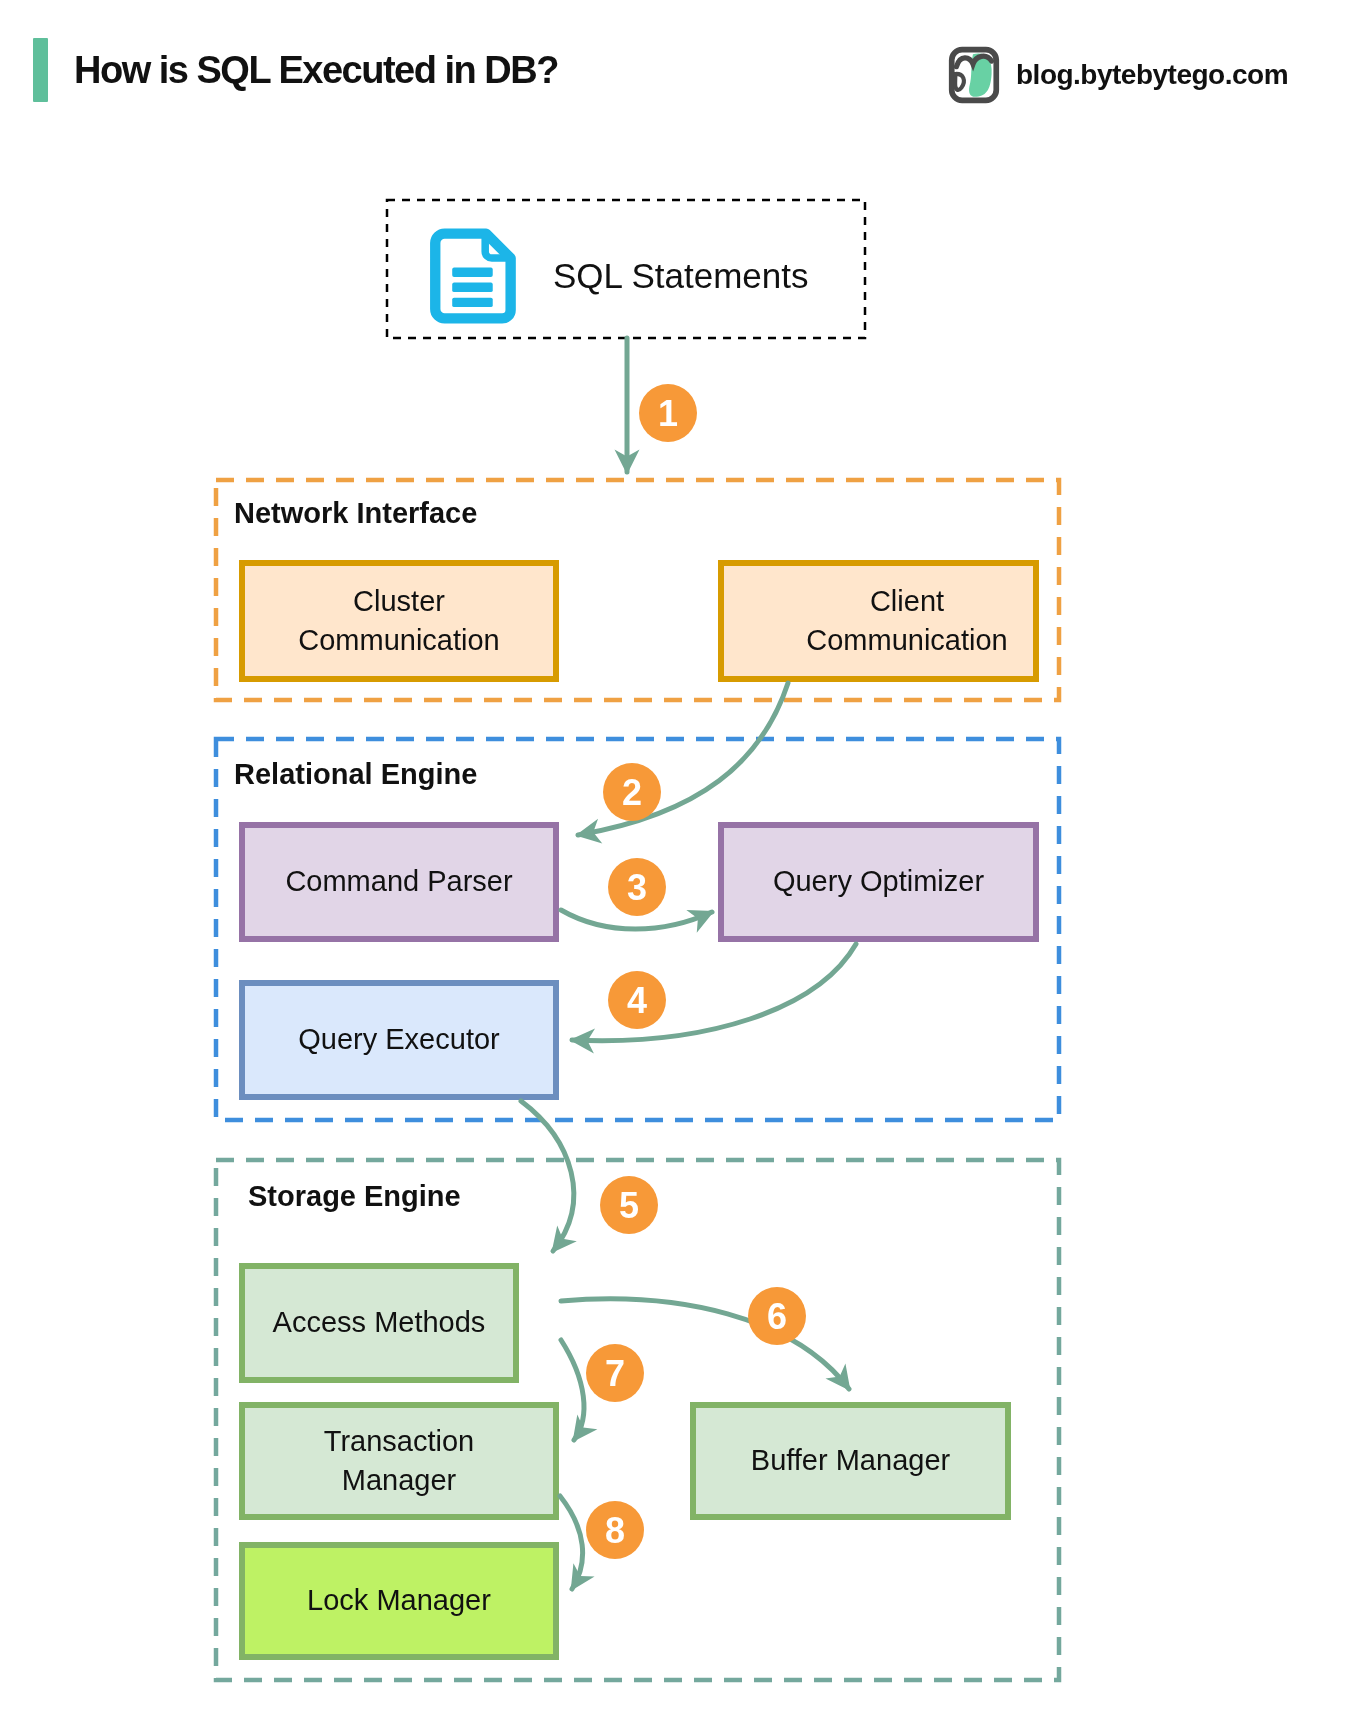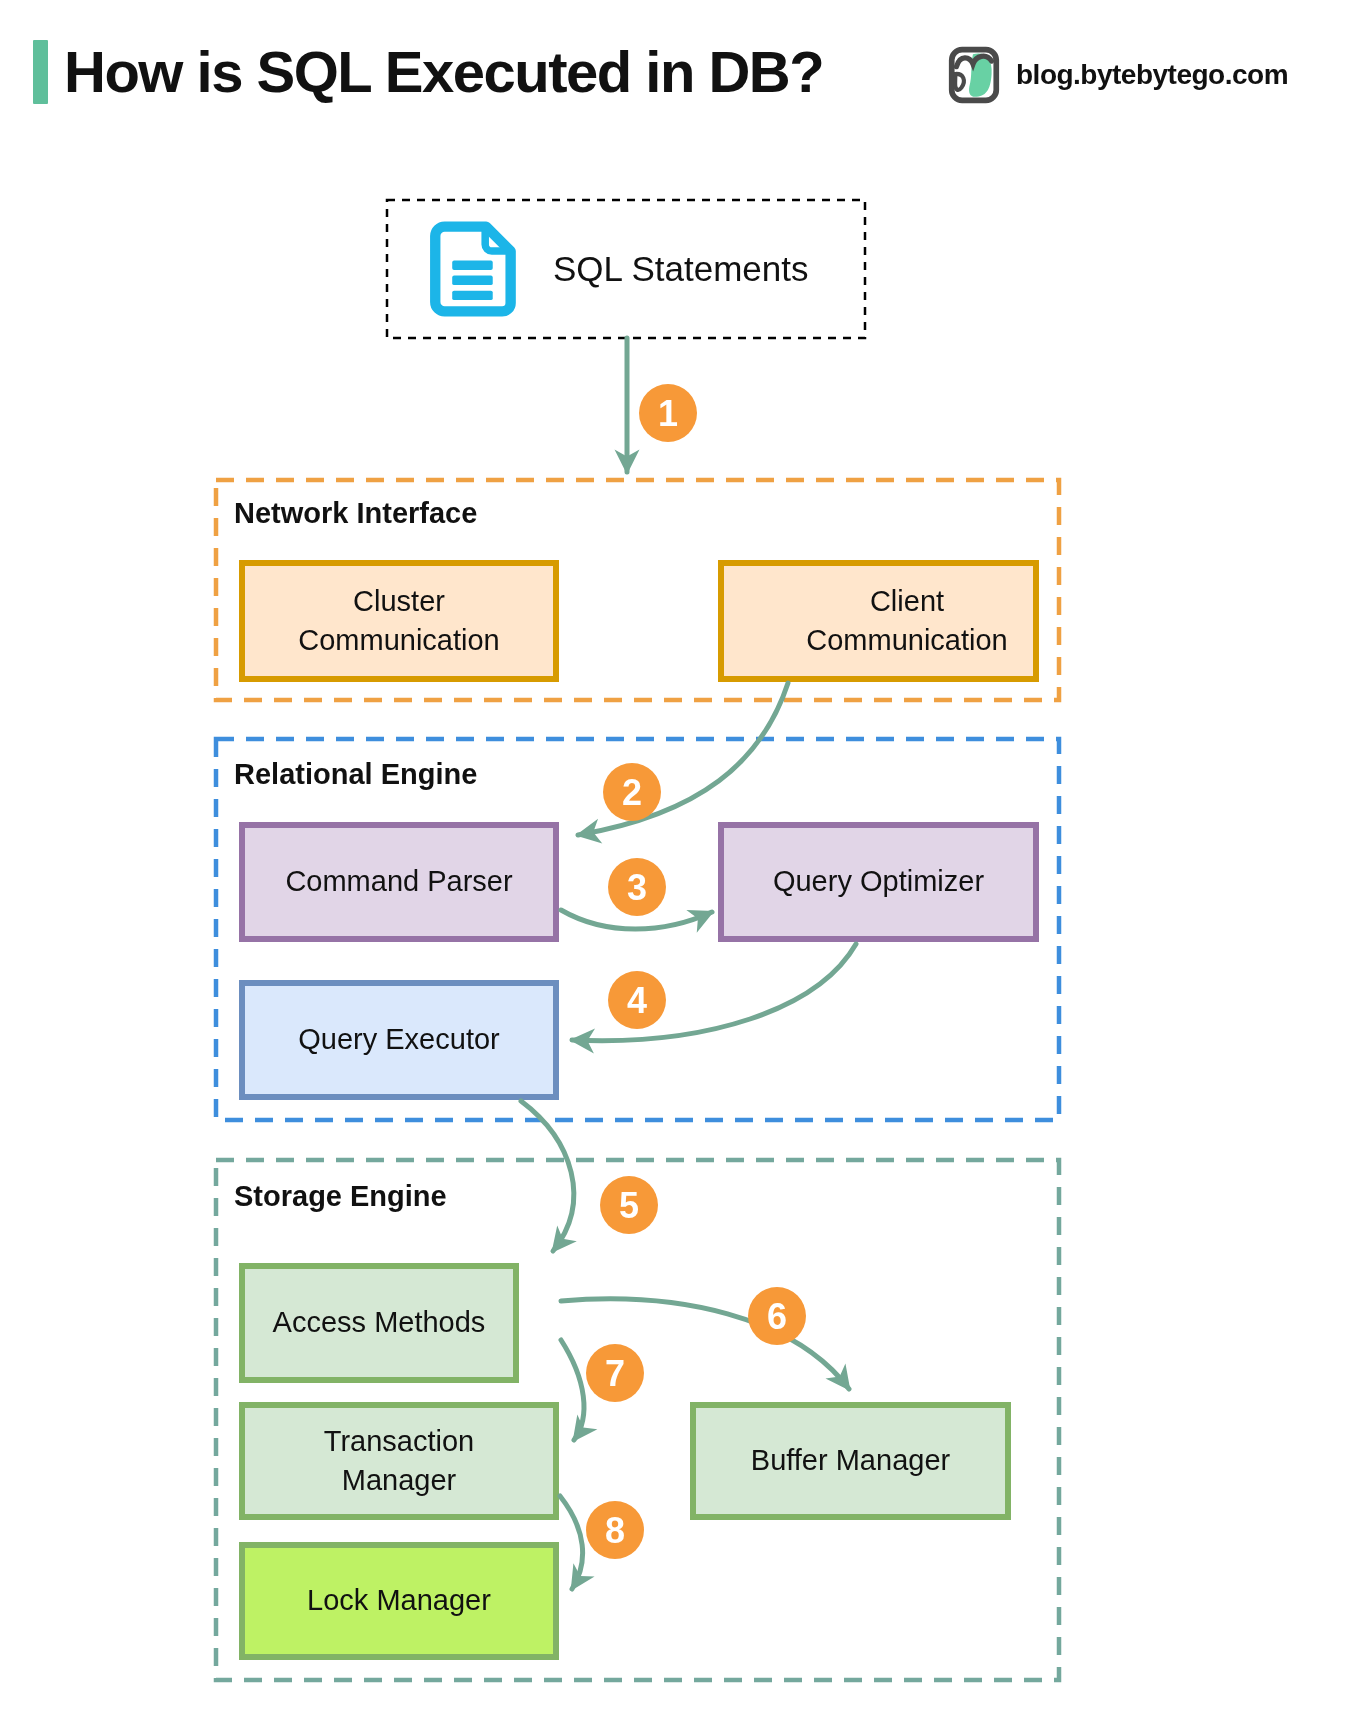--- a/index.html
+++ b/index.html
@@ -2,26 +2,26 @@
 <html><head>
 <meta charset="utf-8">
 <style>
   html,body{margin:0;padding:0;background:#fff;}
   #canvas{position:relative;width:1358px;height:1722px;background:#fff;overflow:hidden;
           font-family:"Liberation Sans", sans-serif;color:#111;}
   #overlay{position:absolute;left:0;top:0;width:1358px;height:1722px;pointer-events:none;}
 
   .title-row{position:absolute;left:33px;top:38px;display:flex;align-items:center;gap:16px;}
   .accent-bar{width:15px;height:64px;border-radius:1px;}
-  .page-title{margin:0;font-size:58px;font-weight:bold;letter-spacing:-1.5px;white-space:nowrap;}
+  .page-title{margin:10px;font-size:38px;font-weight:bold;letter-spacing:-1.5px;white-space:nowrap;}
 
   .brand{position:absolute;left:948px;top:46px;display:flex;align-items:center;gap:16px;}
   .brand-text{font-size:28px;font-weight:bold;letter-spacing:-0.5px;white-space:nowrap;}
 
-  .source-box{position:absolute;left:387px;top:200px;width:478px;height:138px;
+  .source-box{position:absolute;left:387px;top:207px;width:478px;height:138px;
               display:flex;align-items:center;padding-left:36px;box-sizing:border-box;gap:32px;text-align:center;}
   .source-label{font-size:35px;}
 
   .group-label{position:absolute;font-size:29px;font-weight:bold;white-space:nowrap;}
 
   .node{position:absolute;display:flex;align-items:center;justify-content:center;
         border:6px solid #15803d;box-sizing:border-box;text-align:center;}
   .node-label{font-size:29px;line-height:1.35;max-width:252px;}
 </style>
 </head>
@@ -50,21 +50,21 @@
       <path d="M66 7 v17 a7 7 0 0 0 7 7 h18" fill="none" stroke-width="8" style="stroke: rgb(28, 181, 232);"></path>
       <rect x="31" y="41" width="43" height="10" rx="2" style="fill: rgb(28, 181, 232);"></rect>
       <rect x="31" y="57" width="43" height="10" rx="2" style="fill: rgb(28, 181, 232);"></rect>
       <rect x="31" y="73" width="43" height="10" rx="2" style="fill: rgb(28, 181, 232);"></rect>
     </svg>
     <span class="source-label">SQL Statements</span>
   </div>
 
   <div class="group-label" style="left:234px;top:497px">Network Interface</div>
   <div class="group-label" style="left:234px;top:758px">Relational Engine</div>
-  <div class="group-label" style="left:234px;top:1180px">Storage Engine</div>
+  <div class="group-label" style="left:248px;top:1180px">Storage Engine</div>
 
   <div class="node" style="left: 239px; top: 560px; width: 320px; height: 122px; background-color: rgb(255, 230, 204); border-color: rgb(215, 155, 0);">
     <span class="node-label">Cluster Communication</span>
   </div>
   <div class="node" style="left: 718px; top: 560px; width: 321px; height: 122px; background-color: rgb(255, 230, 204); border-color: rgb(215, 155, 0); justify-content: flex-end;">
     <span class="node-label">Client Communication</span>
   </div>
 
   <div class="node" style="left: 239px; top: 822px; width: 320px; height: 120px; background-color: rgb(225, 213, 231); border-color: rgb(150, 115, 166);">
     <span class="node-label">Command Parser</span>

